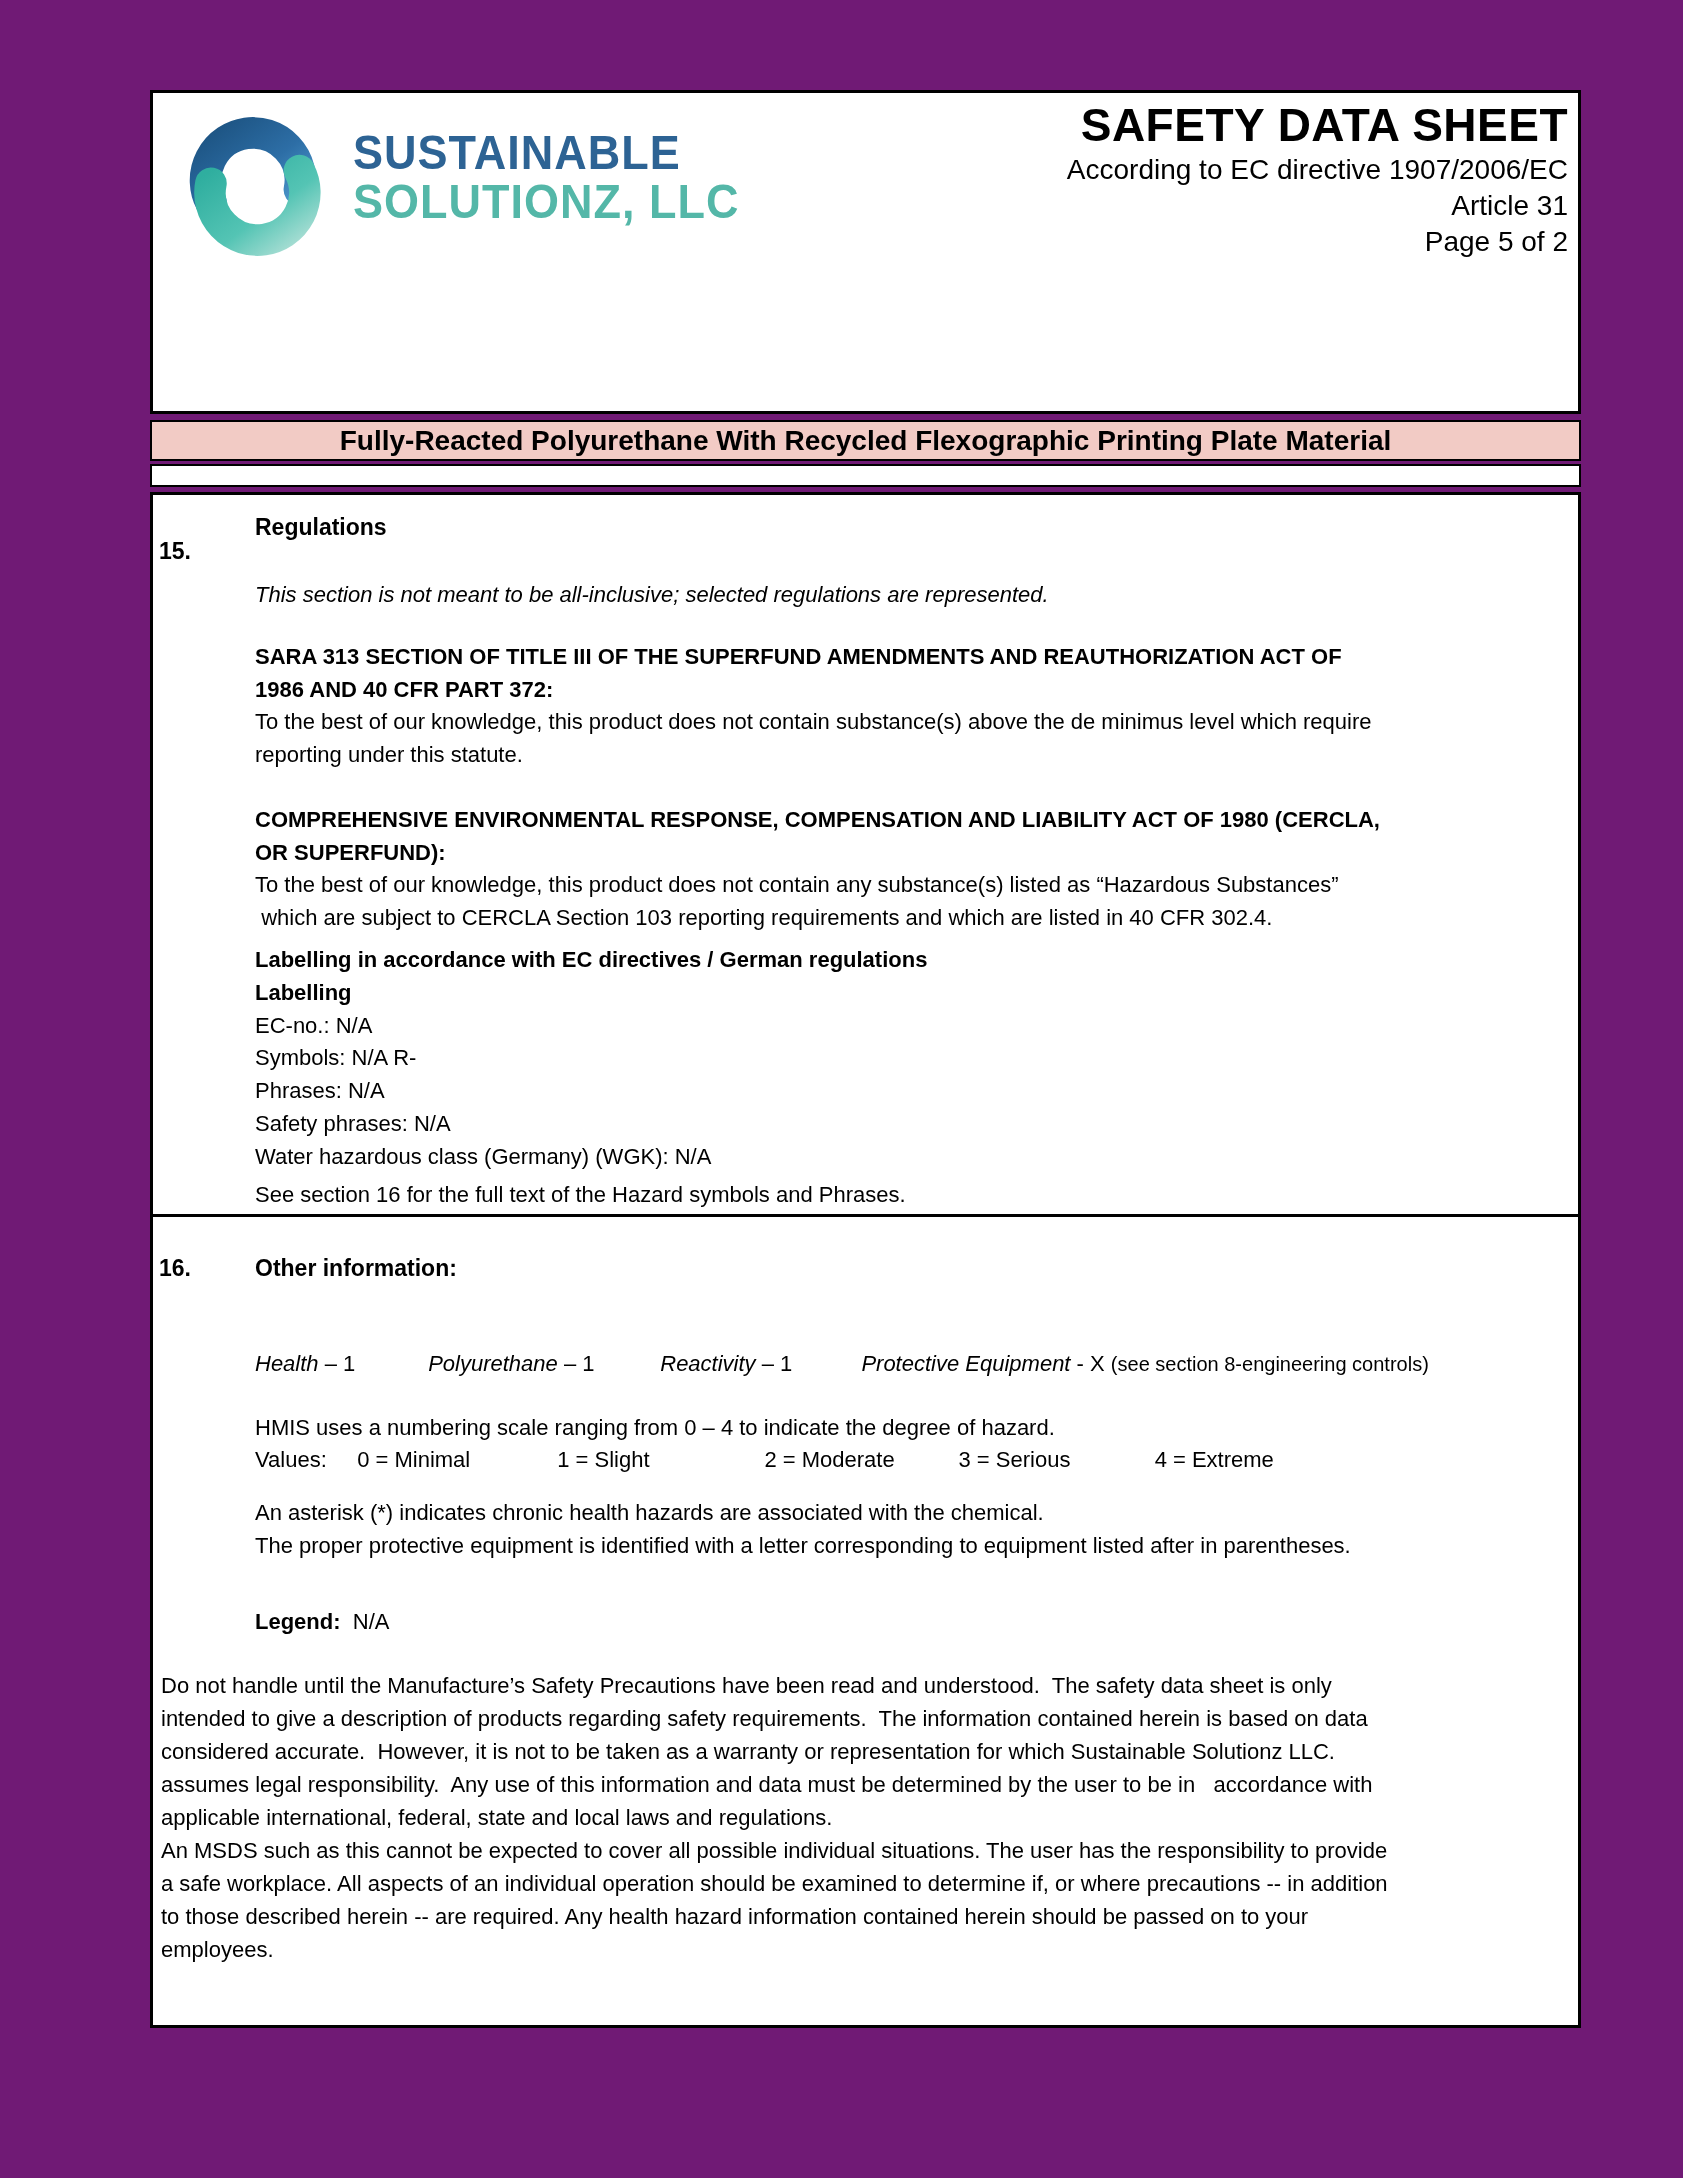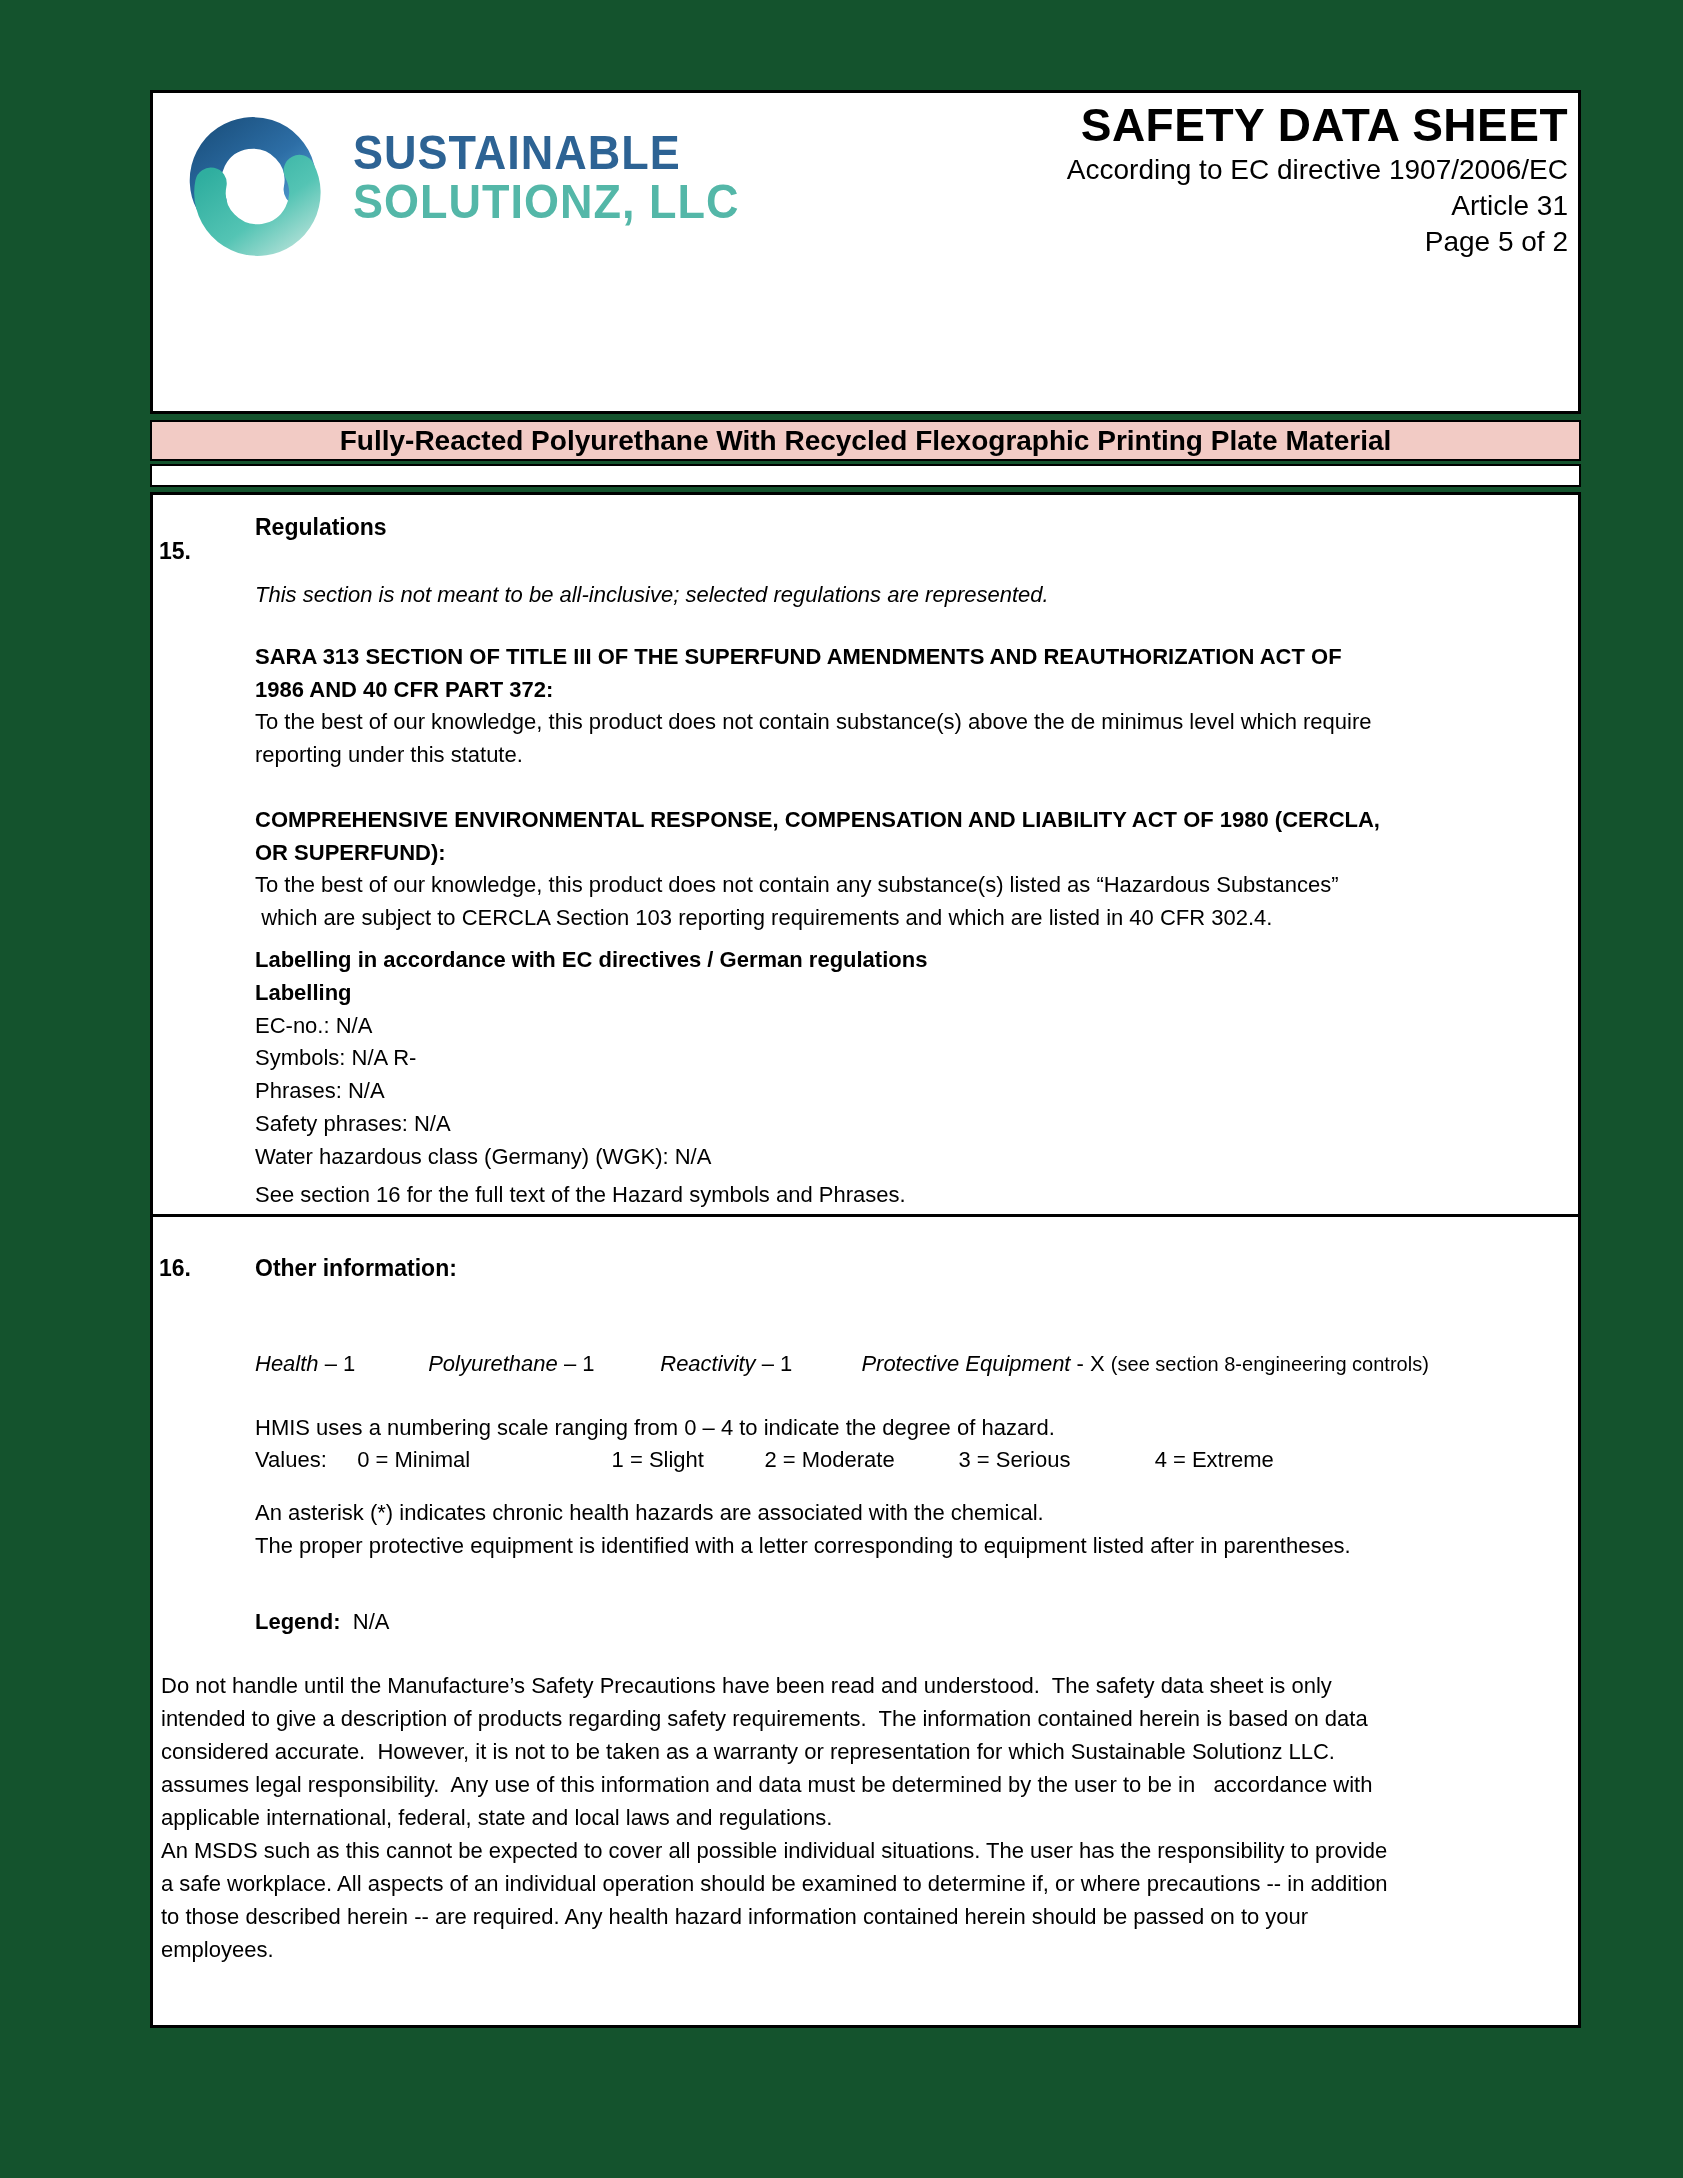--- a/index.html
+++ b/index.html
@@ -1,21 +1,21 @@
 <!DOCTYPE html>
 <html><head>
 <meta charset="utf-8">
 <style>
   * { margin: 0; padding: 0; box-sizing: border-box; }
   html, body { background: #ffffff; }
   .page {
     position: relative;
     width: 1683px;
     height: 2178px;
-    background: #14532d;
+    background: #701a75;
     font-family: "Liberation Sans", sans-serif;
     color: #000;
     overflow: hidden;
   }
   .abs { position: absolute; }
   .b { font-weight: bold; }
   .i { font-style: italic; }
   .prewrap { white-space: pre-wrap; }
 
   
@@ -82,21 +82,21 @@
     border-top: 3px solid #000;
   }
   .sec-num { font-size: 23px; font-weight: bold; }
   .sec-title { font-size: 23px; font-weight: bold; }
   .body-w { width: 1287px; }
   .para-w { width: 1418px; }
   .hmis-item { display: inline-block; }
   .hmis-note { font-size: 20px; }
   .val-label { display: inline-block; width: 96px; }
   .val-item-0 { display: inline-block; width: 194px; }
-  .val-item-1 { display: inline-block; width: 201px; text-align: center; }
+  .val-item-1 { display: inline-block; width: 201px; }
   .val-item-2 { display: inline-block; width: 188px; }
   .val-item-3 { display: inline-block; width: 190px; }
   .val-item-4 { display: inline-block; }
 </style>
 </head>
 <body>
 
 <div class="page">
 
   <div class="header-box">

